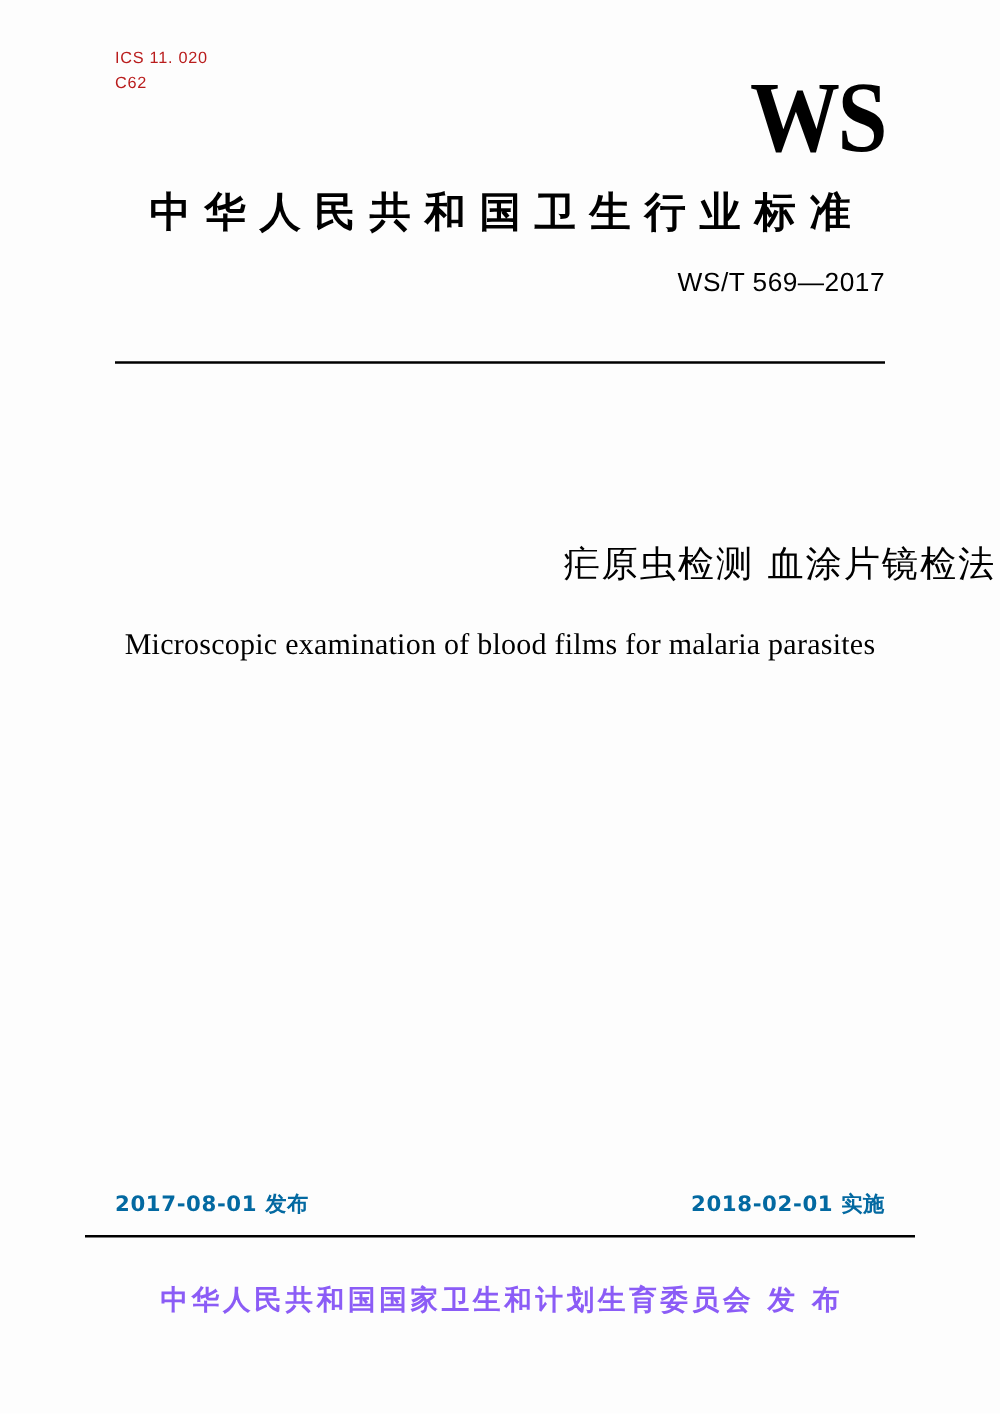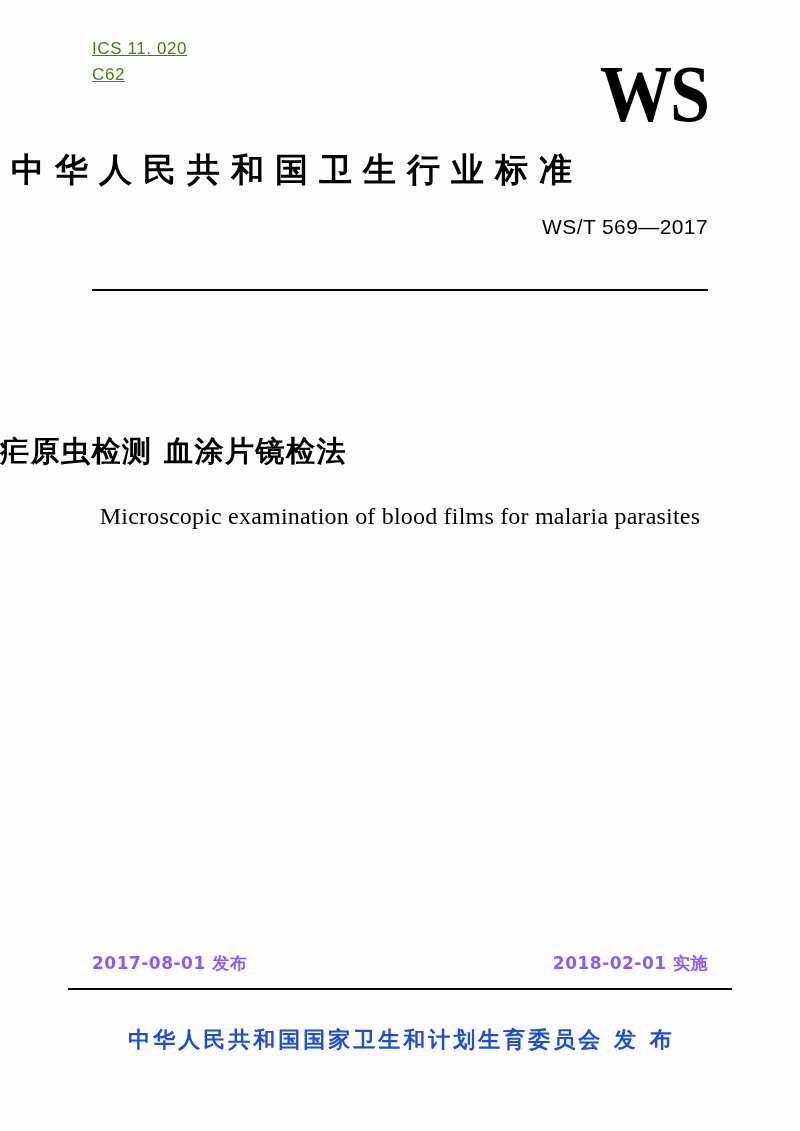--- a/index.html
+++ b/index.html
@@ -27,24 +27,23 @@
 
   
   .ics-block {
     position: absolute;
     left: 92px;
     top: 36px;
     line-height: 1.55;
   }
   .ics-line {
     font-family: "Liberation Sans", sans-serif;
-    font-size: 17px;
+    font-size: 13px;
     letter-spacing: 0.6px;
-    color: #4d7c0f;
-    text-decoration: underline;
+    color: #b91c1c;
   }
 
   
   .ws-logo {
     position: absolute;
     right: 92px;
     top: 62px;
     font-family: "Liberation Serif", serif;
     font-weight: bold;
     font-size: 72px;
@@ -54,20 +53,21 @@
     transform: scaleY(1.12);
     transform-origin: right bottom;
   }
 
   
   .std-title {
     position: absolute;
     left: 0;
     right: 0;
     top: 148px;
+    text-align: center;
     font-family: "DejaVu Sans", sans-serif;
     font-size: 33px;
     font-weight: bold;
     letter-spacing: 11px;
     text-indent: 11px;
     color: #000;
   }
 
   
   .std-number {
@@ -89,24 +89,24 @@
     height: 2px;
     background: #000;
   }
 
   
   .doc-title {
     position: absolute;
     left: 0;
     right: 3px;
     top: 432px;
-    text-align: left;
+    text-align: right;
     font-family: "DejaVu Sans", sans-serif;
     font-size: 29px;
-    font-weight: bold;
+    font-weight: normal;
     letter-spacing: 1.5px;
     color: #000;
   }
 
   .doc-subtitle {
     position: absolute;
     left: 0;
     right: 0;
     top: 503px;
     text-align: center;
@@ -121,21 +121,21 @@
     position: absolute;
     left: 92px;
     right: 92px;
     top: 952px;
     display: flex;
     justify-content: space-between;
     align-items: baseline;
     font-family: "DejaVu Sans", sans-serif;
     font-size: 17px;
     font-weight: bold;
-    color: #8b5cf6;
+    color: #0369a1;
   }
   .date-item {
     white-space: nowrap;
     letter-spacing: 0.5px;
   }
 
   
   .rule-bottom {
     position: absolute;
     left: 68px;
@@ -150,21 +150,21 @@
     position: absolute;
     left: 0;
     right: 0;
     top: 1025px;
     text-align: center;
     font-family: "DejaVu Sans", sans-serif;
     font-size: 22px;
     font-weight: bold;
     letter-spacing: 3px;
     text-indent: 3px;
-    color: #1d4ed8;
+    color: #8b5cf6;
   }
 </style>
 </head>
 <body>
 
 <div class="page">
 
   <div class="ics-block">
     <div class="ics-line">ICS 11. 020</div>
     <div class="ics-line">C62</div>

